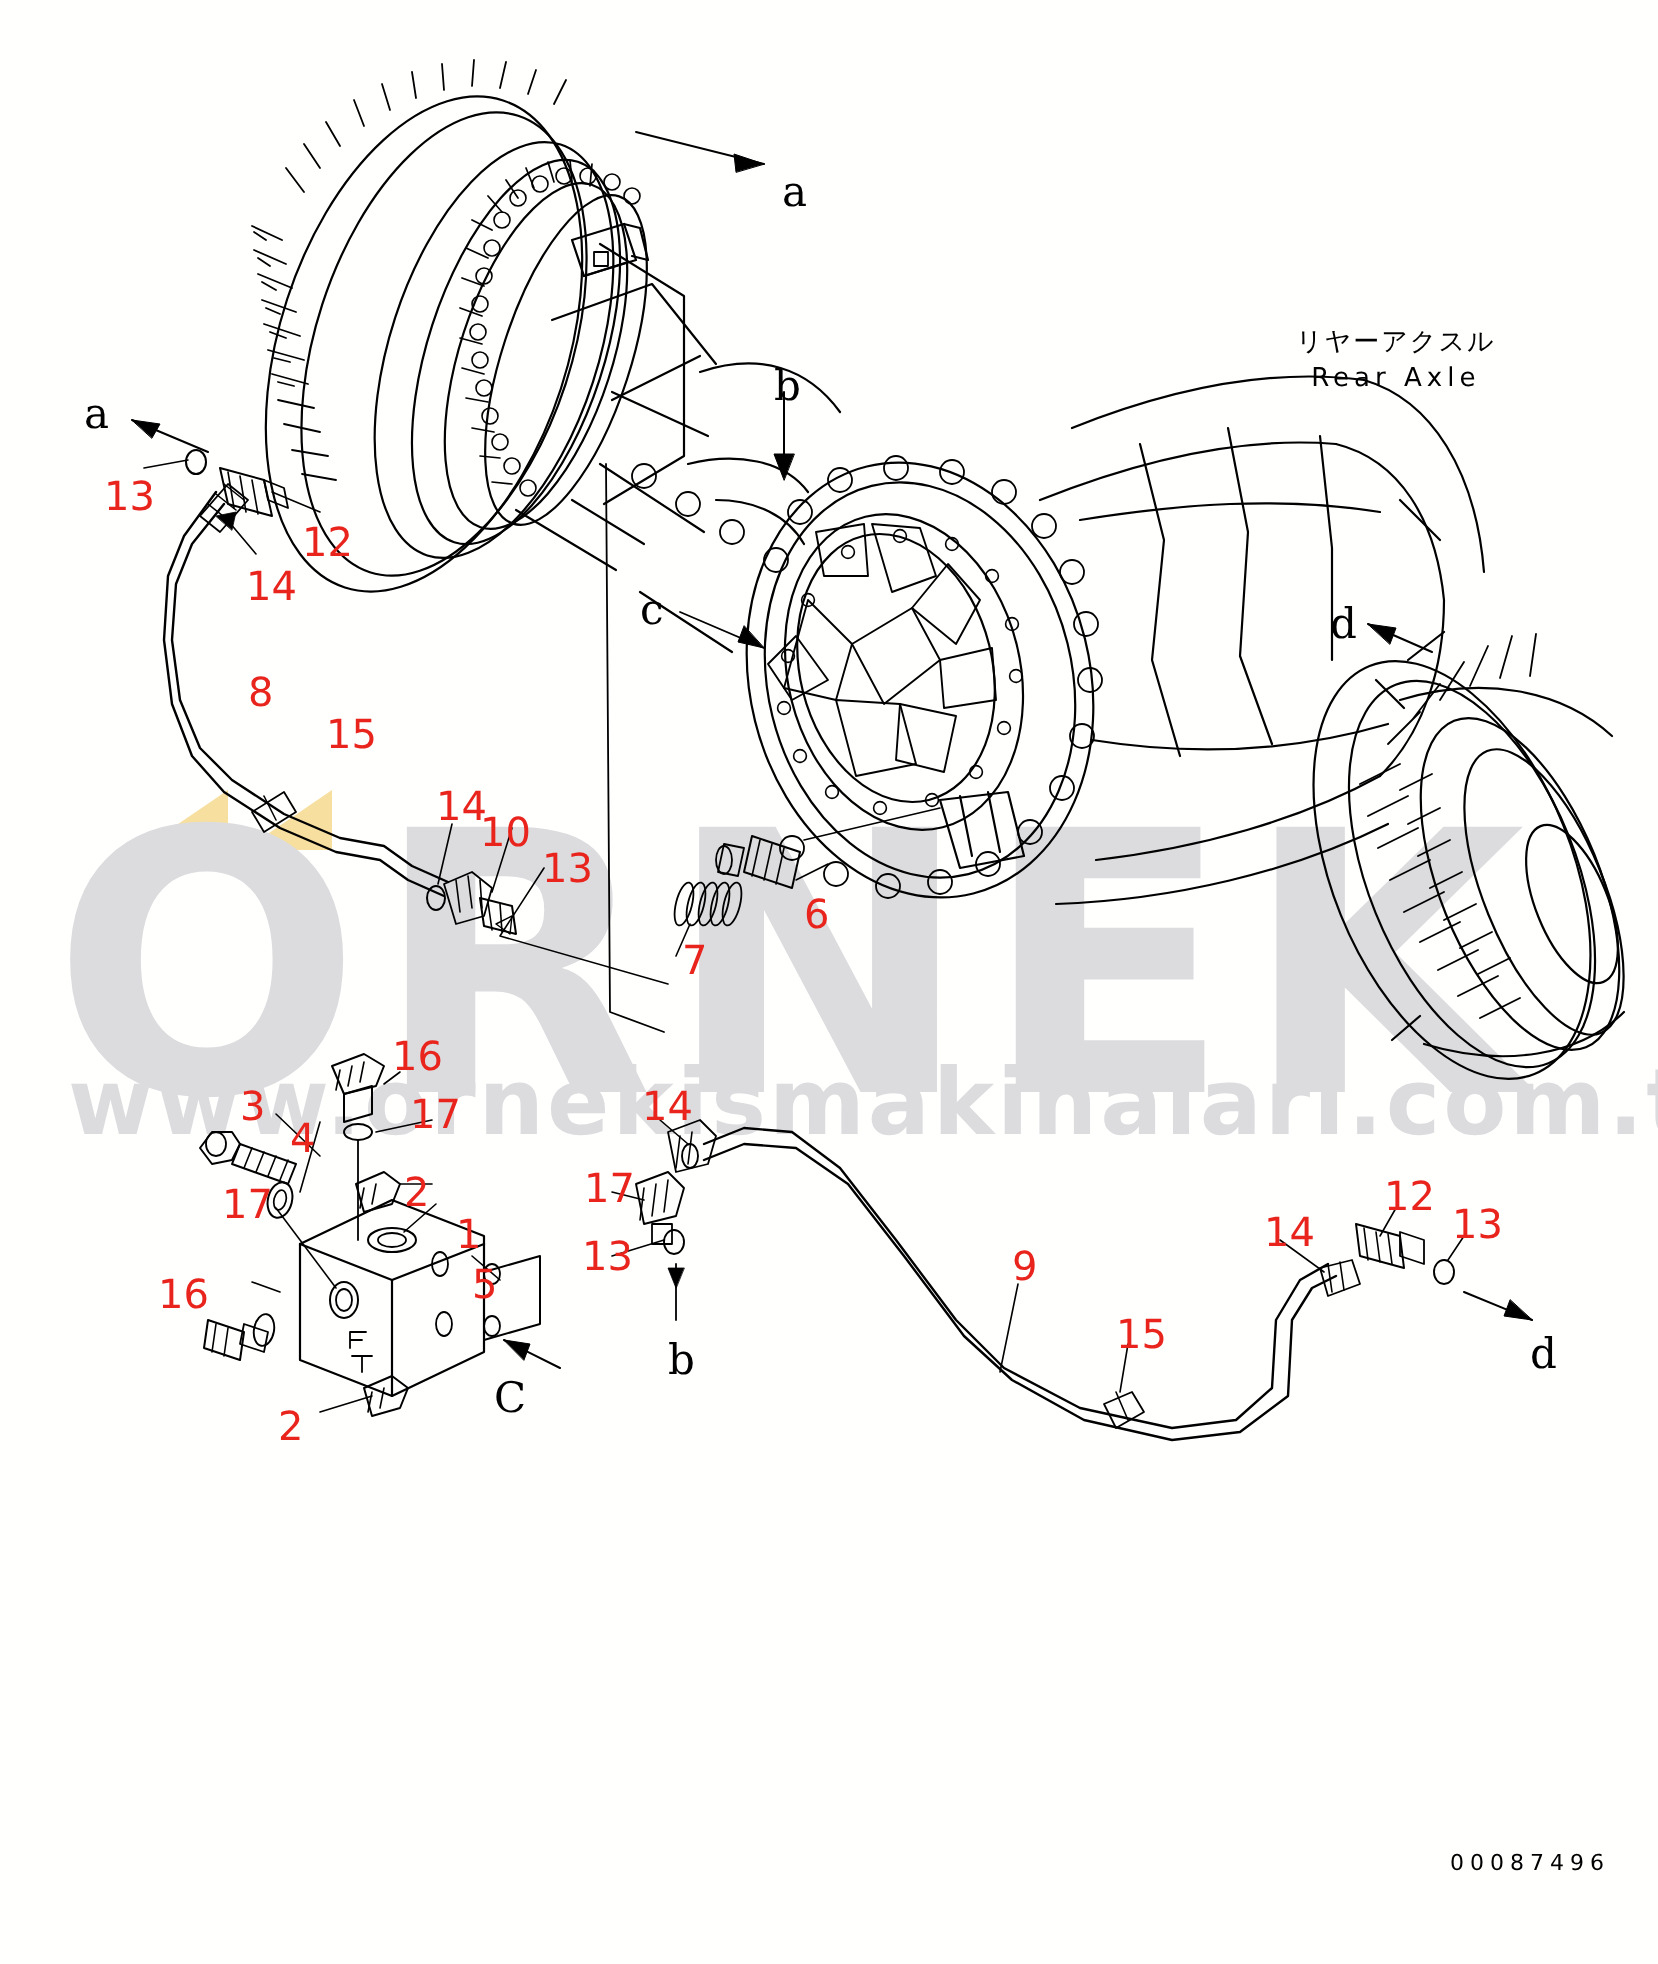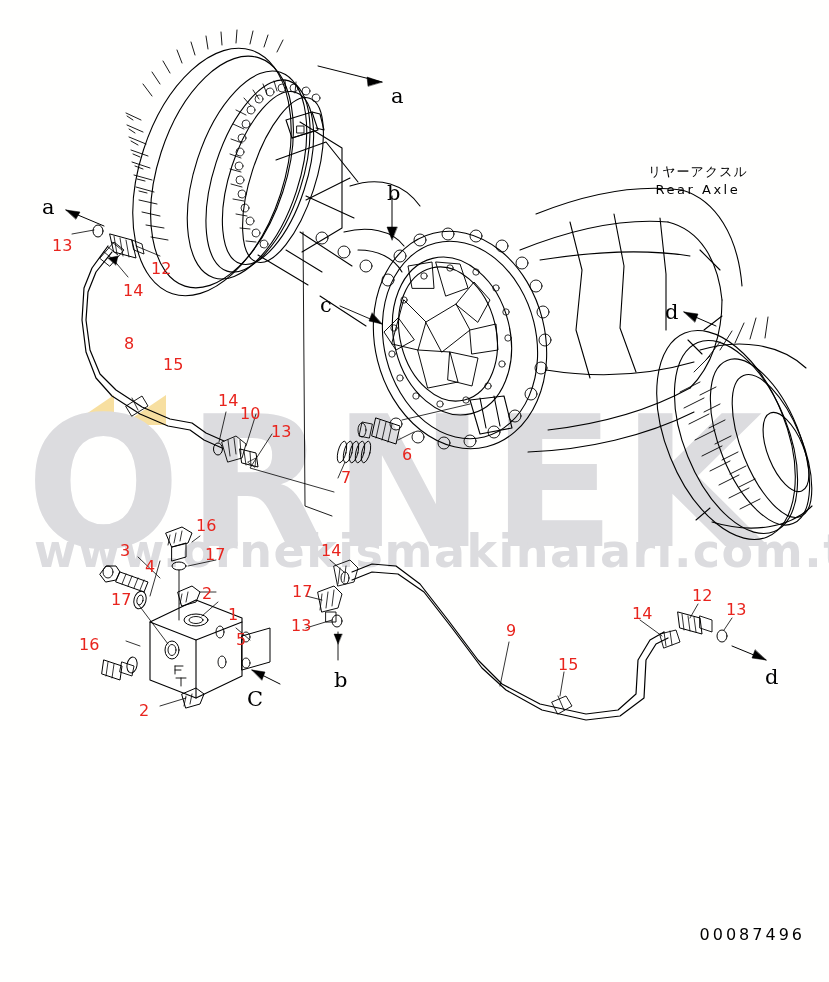--- a/index.html
+++ b/index.html
@@ -70,21 +70,21 @@
   .lbl{
     position:absolute;
     z-index:4;
     font-family:"DejaVu Sans", sans-serif;
     white-space:nowrap;
     line-height:1;
     user-select:none;
   }
   .num{
     color:#e8241d;
-    font-size:16px;
+    font-size:20px;
   }
   .sec{
     color:#000;
     font-size:21px;
     font-family:"DejaVu Serif", serif;
   }
   .cap{
     position:absolute;
     z-index:4;
     color:#000;
@@ -104,21 +104,21 @@
     font-size:13px;
     letter-spacing:2.5px;
   }
   #docnum{
     position:absolute;
     z-index:4;
     right:24px;
     top:925px;
     color:#000;
     font-family:"DejaVu Sans", sans-serif;
-    font-size:16px;
+    font-size:11px;
     letter-spacing:3px;
   }
 </style>
 </head>
 <body>
 
 <div id="sheet">
 
   <div id="watermark">
     <div class="wm-tri wm-tri-a"></div>

